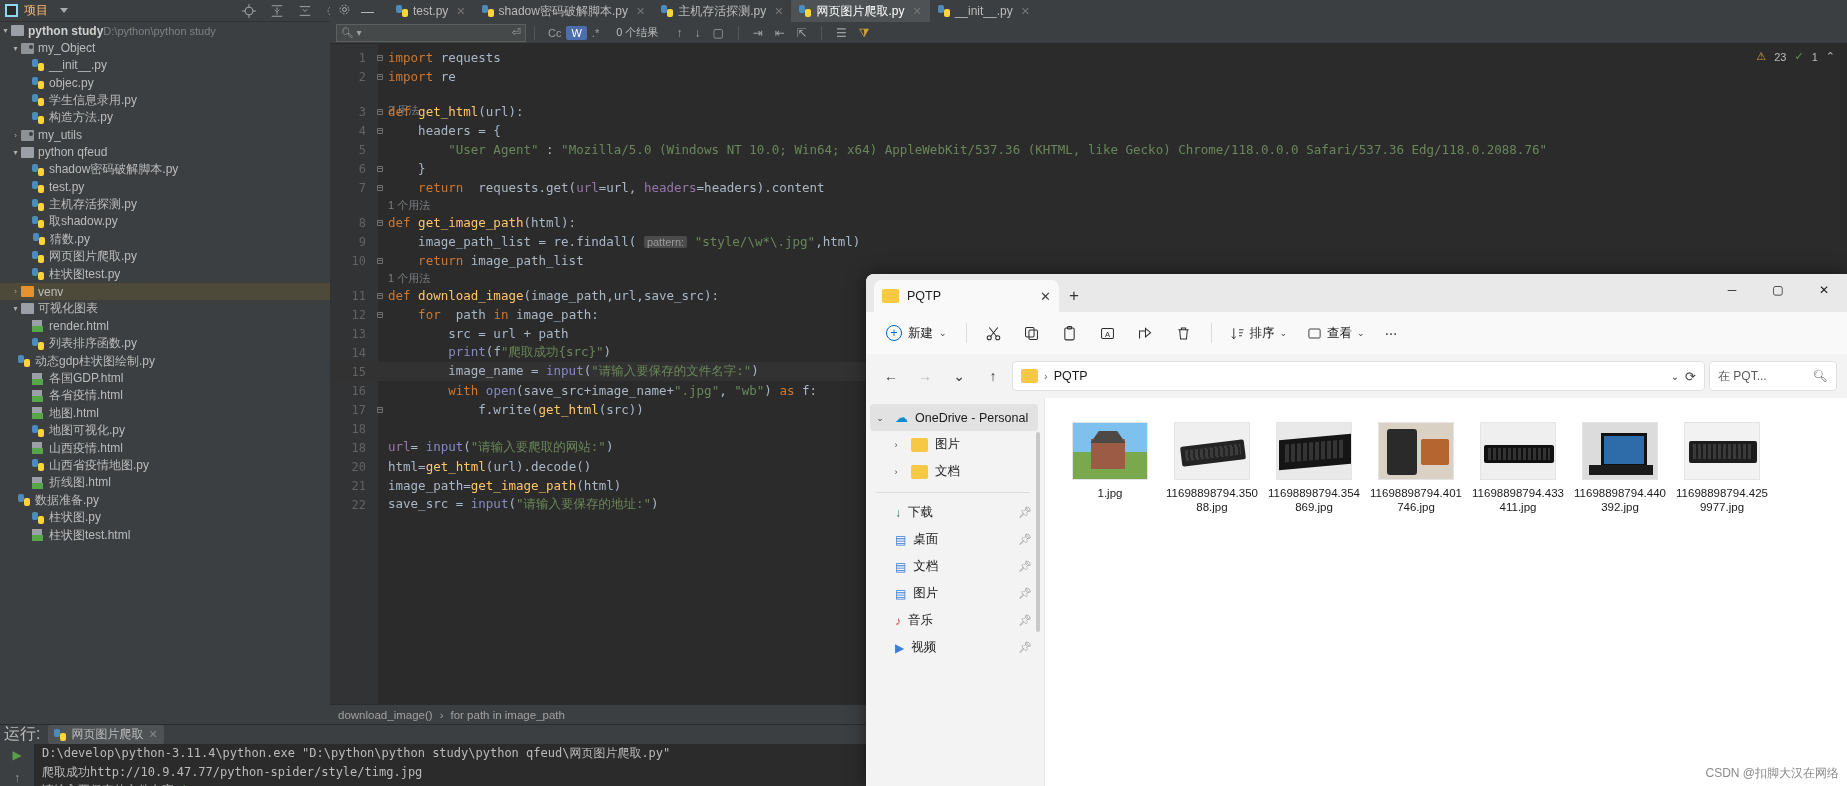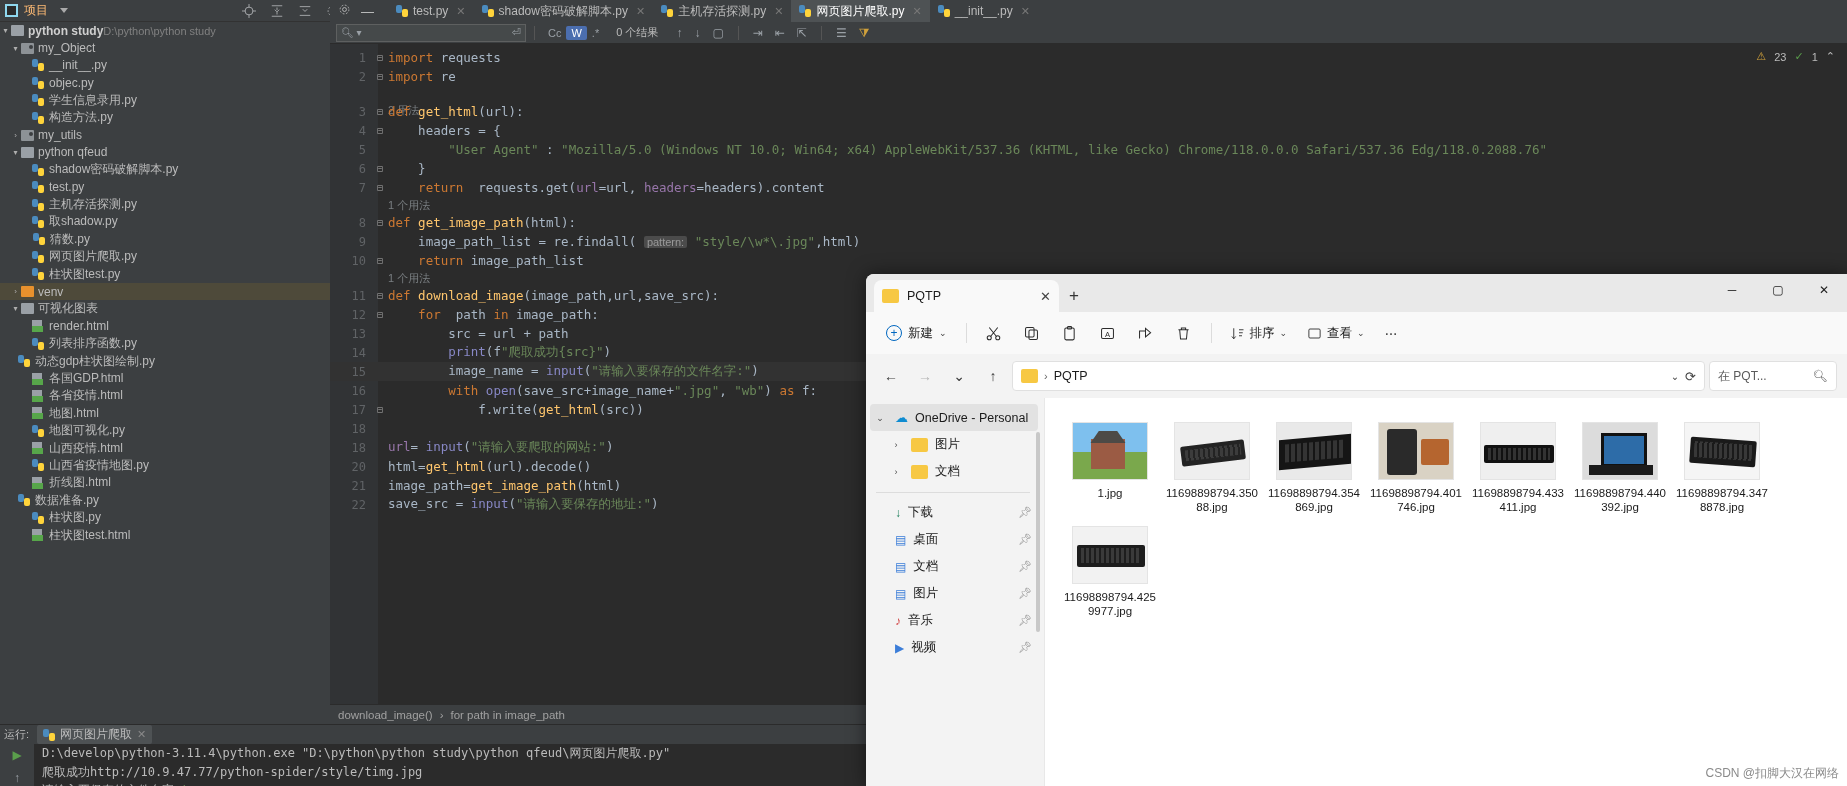--- a/index.html
+++ b/index.html
@@ -527,21 +527,21 @@
     </div>
     <div class="ed-status">
       <span>download_image()</span>
       <span>›</span>
       <span>for path in image_path</span>
     </div>
   </div>
 
   <div class="runpanel">
     <div class="run-head">
-      <span style="font-size:11px;color:#bbb;">运行:</span>
+      <span style="font-size:16px;color:#bbb;">运行:</span>
       <span class="run-tab">
         <span class="pyic"></span>
         <span>网页图片爬取</span>
         <span style="color:#888;font-size:11px;">✕</span>
       </span>
     </div>
     <div class="run-side">
       <span style="color:#5a9e4b;">▶</span>
       <span>↑</span>
 
@@ -725,24 +725,20 @@
             </div>
             <div class="cell">
               <div class="thumb t-kb4"></div>
               <div class="fname">11698898794.433411.jpg</div>
             </div>
             <div class="cell">
               <div class="thumb t-monitor"></div>
               <div class="fname">11698898794.440392.jpg</div>
             </div>
             <div class="cell">
-              <div class="thumb t-kb5"></div>
-              <div class="fname">11698898794.3478878.jpg</div>
-            </div>
-            <div class="cell">
               <div class="thumb t-kb2"></div>
               <div class="fname">11698898794.4259977.jpg</div>
             </div>
           </div>
     </div>
   </div>
 </div>
 
 <div class="watermark">CSDN @扣脚大汉在网络</div>
 

